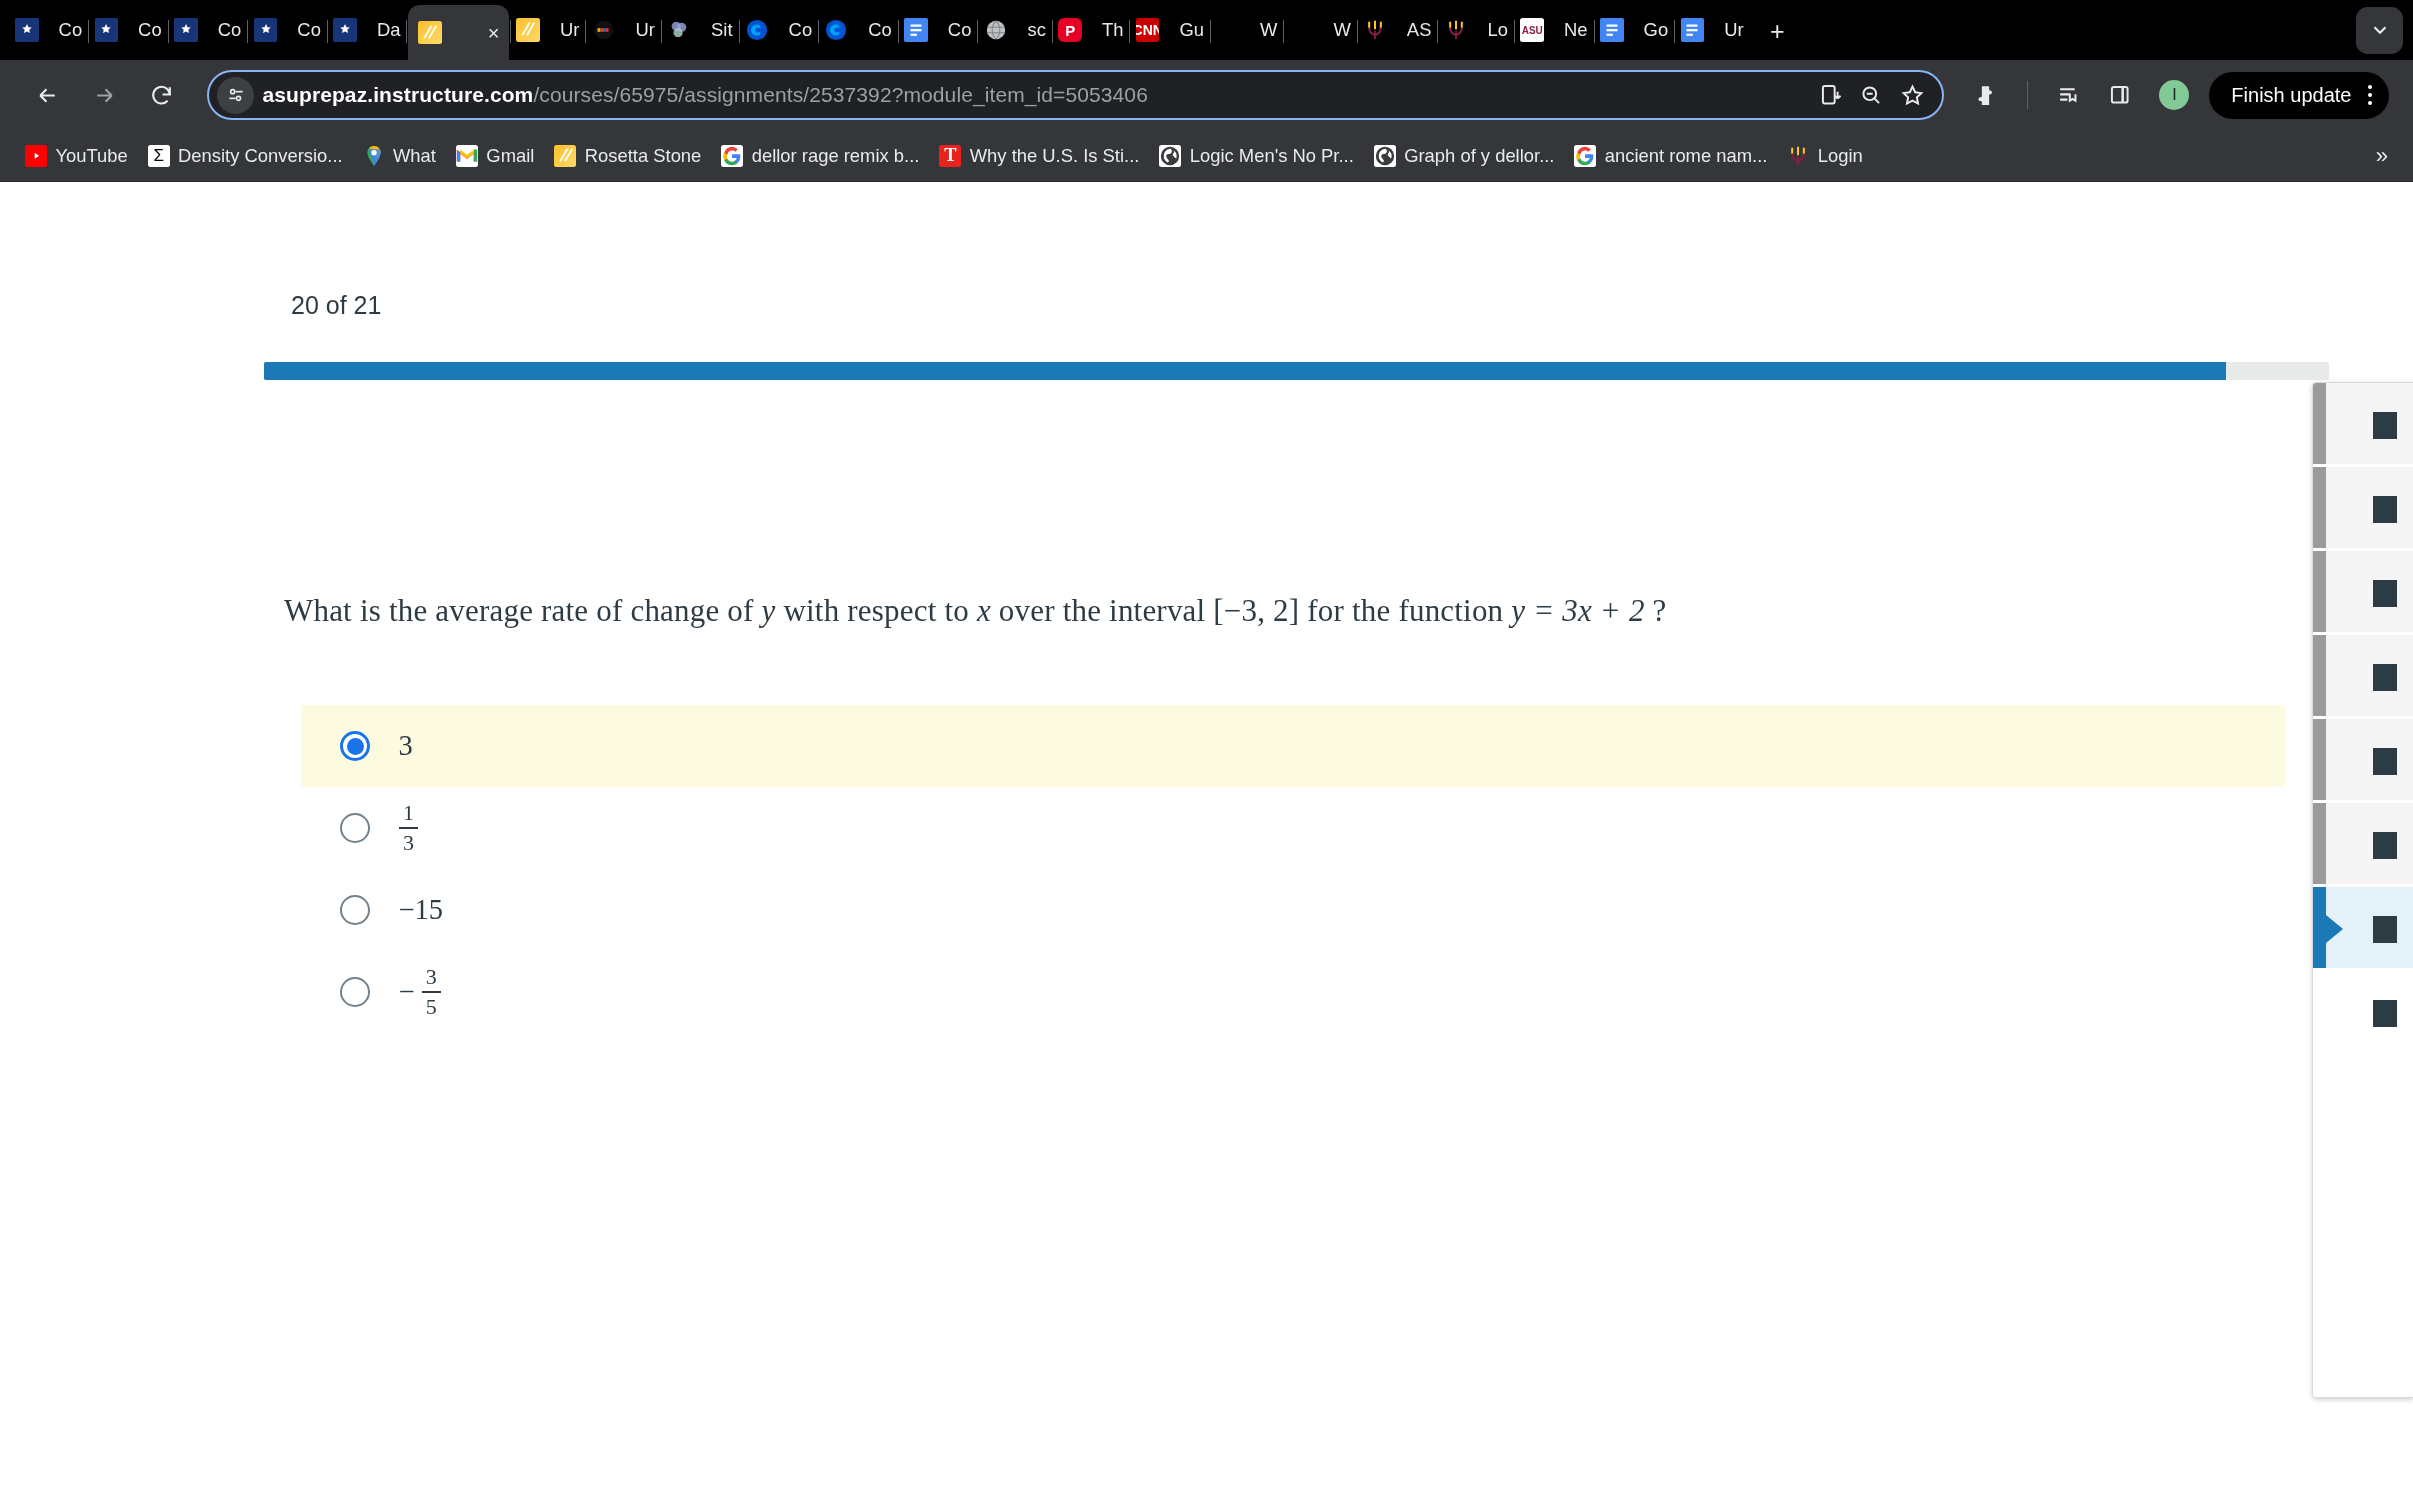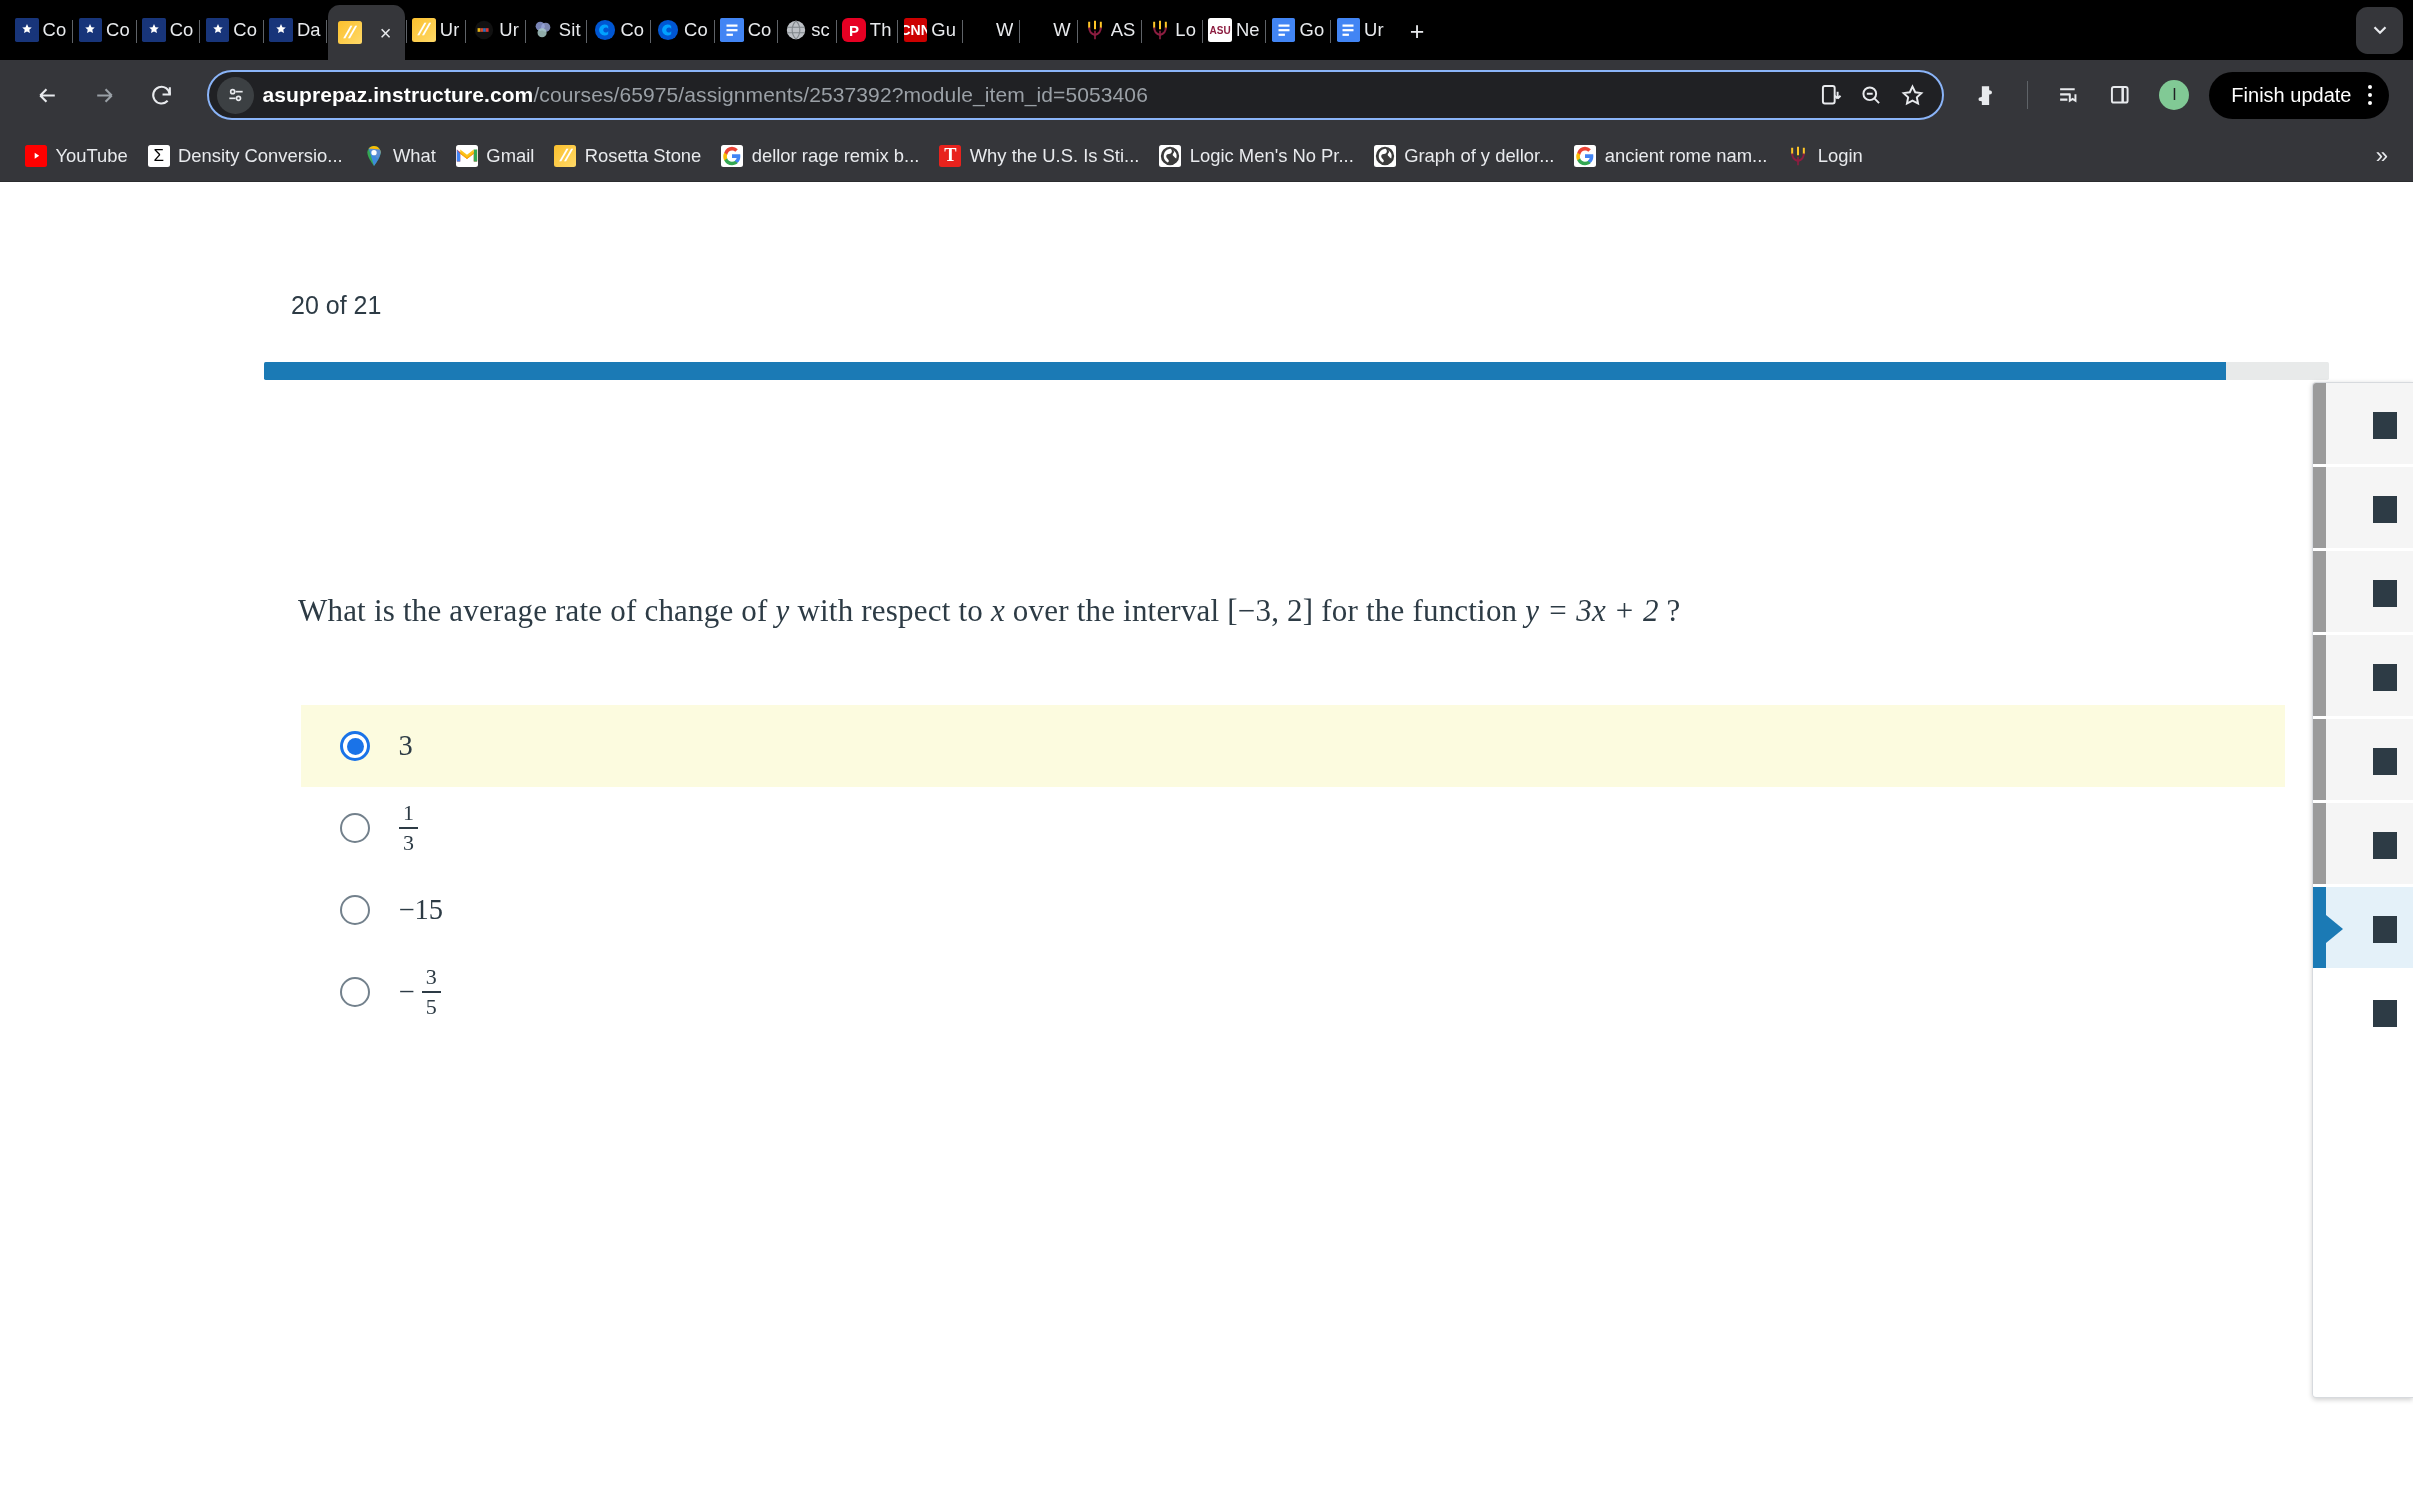--- a/index.html
+++ b/index.html
@@ -13,21 +13,21 @@
   
   .browser { width: 2413px; height: 1508px; position: relative; background:#fff; }
 
   .tabstrip {
     height: 60px; background: #000000;
     display: flex; align-items: flex-end; padding: 0 3.4px 0 10px;
     position: relative;
   }
   .tab {
     display: flex; align-items: center; height: 60px;
-    padding: 0 5px; gap: 4px; position: relative; flex: 0 0 auto; justify-content: flex-end;
+    padding: 0 5px; gap: 20px; position: relative; flex: 0 0 auto; justify-content: flex-end;
   }
   .tab .tab-title {
     color: #e8eaed; font-size: 18.4px; white-space: nowrap;
     overflow: hidden; max-width: 34px; letter-spacing: 0.1px;
   }
   .tab.active {
     background: #35363a; border-radius: 11.7px 11.7px 0 0;
     height: 55px; padding: 0 8.4px 0 10px; max-width: 101px;
   }
   .tab.active .tab-title { max-width: 0px; }
@@ -136,21 +136,21 @@
     position:absolute; left: 285px; top: 107px;
     font-size: 25px; color:#2d3b45; font-family: "Liberation Sans", sans-serif;
   }
   .progress-track {
     position:absolute; left: 258px; top: 178px; width: 2065px; height: 18.4px;
     background:#e8eaea; border-radius: 1.7px; overflow:hidden;
   }
   .progress-fill { height: 100%; background:#1b7ab5; width: 95%; }
 
   .question {
-    position:absolute; left: 292px; top: 406px; right: 251px;
+    position:absolute; left: 278px; top: 406px; right: 251px;
     font-family: "Liberation Serif", serif; font-size: 31px; color:#2d3b45;
     line-height: 1.35; letter-spacing: 0.2px;
   }
   .question .mathi { font-family:"Liberation Serif", serif; font-style: italic; }
   .question .mathn { font-family:"Liberation Serif", serif; font-style: normal; }
 
   .answers { position:absolute; left: 295px; top: 521px; width: 1984px; }
   .answer {
     display:flex; align-items:center; height: 82px; padding-left: 39px; gap: 28.5px;
   }

